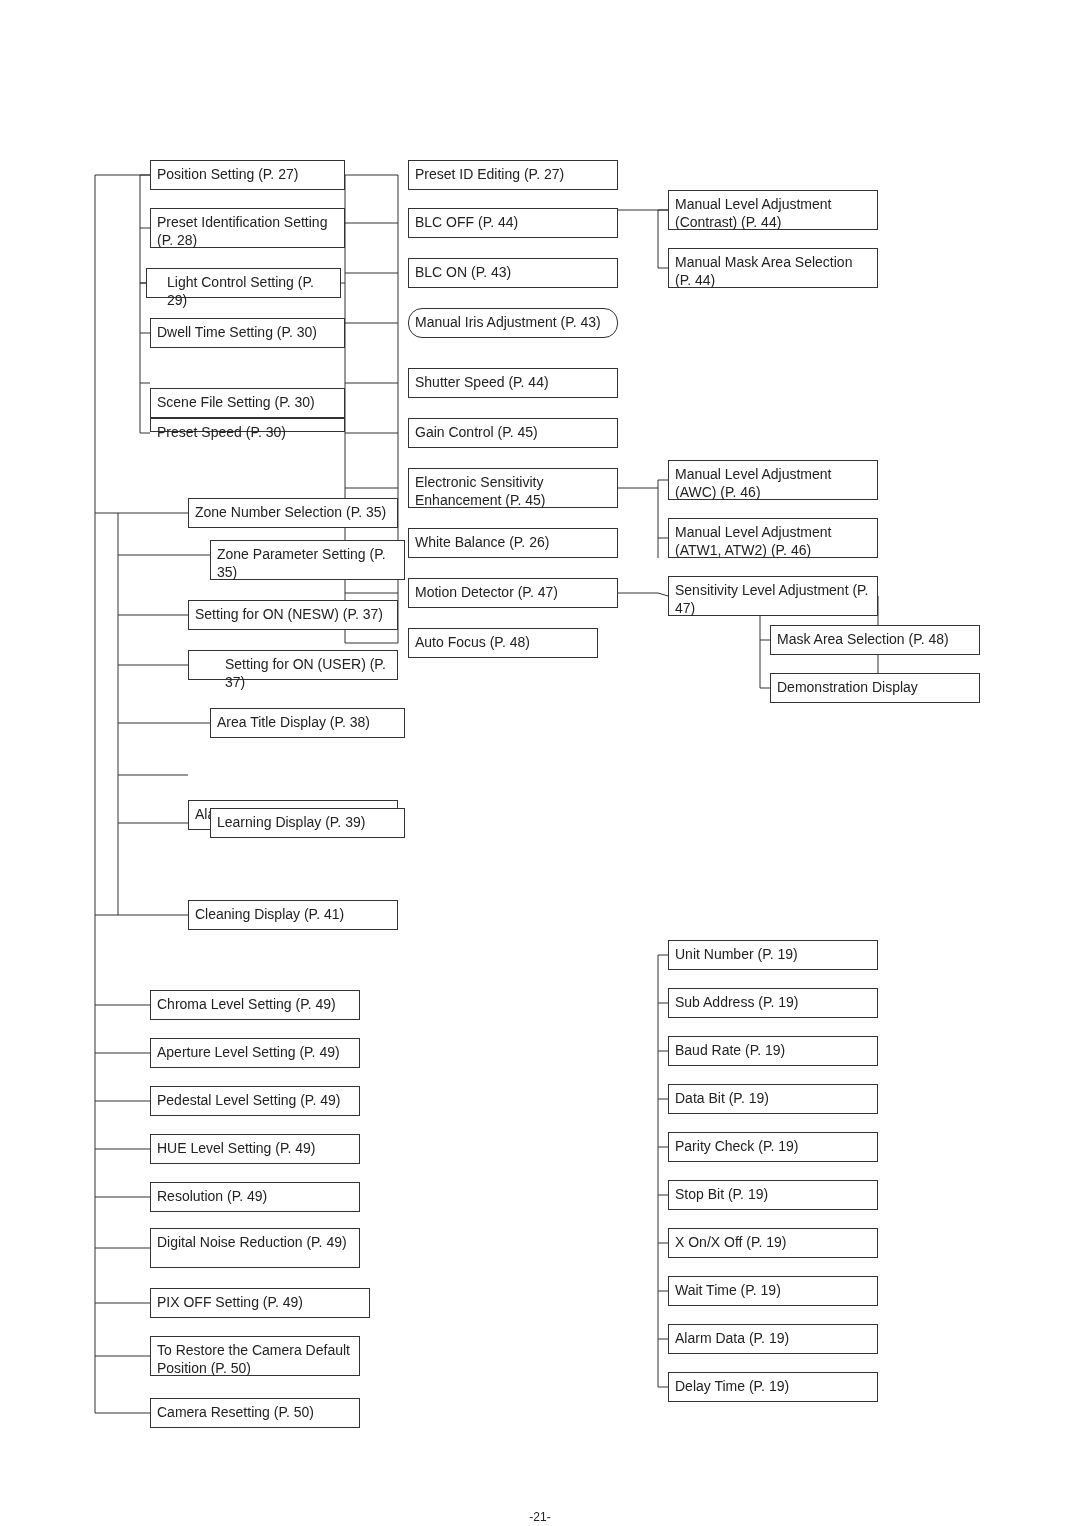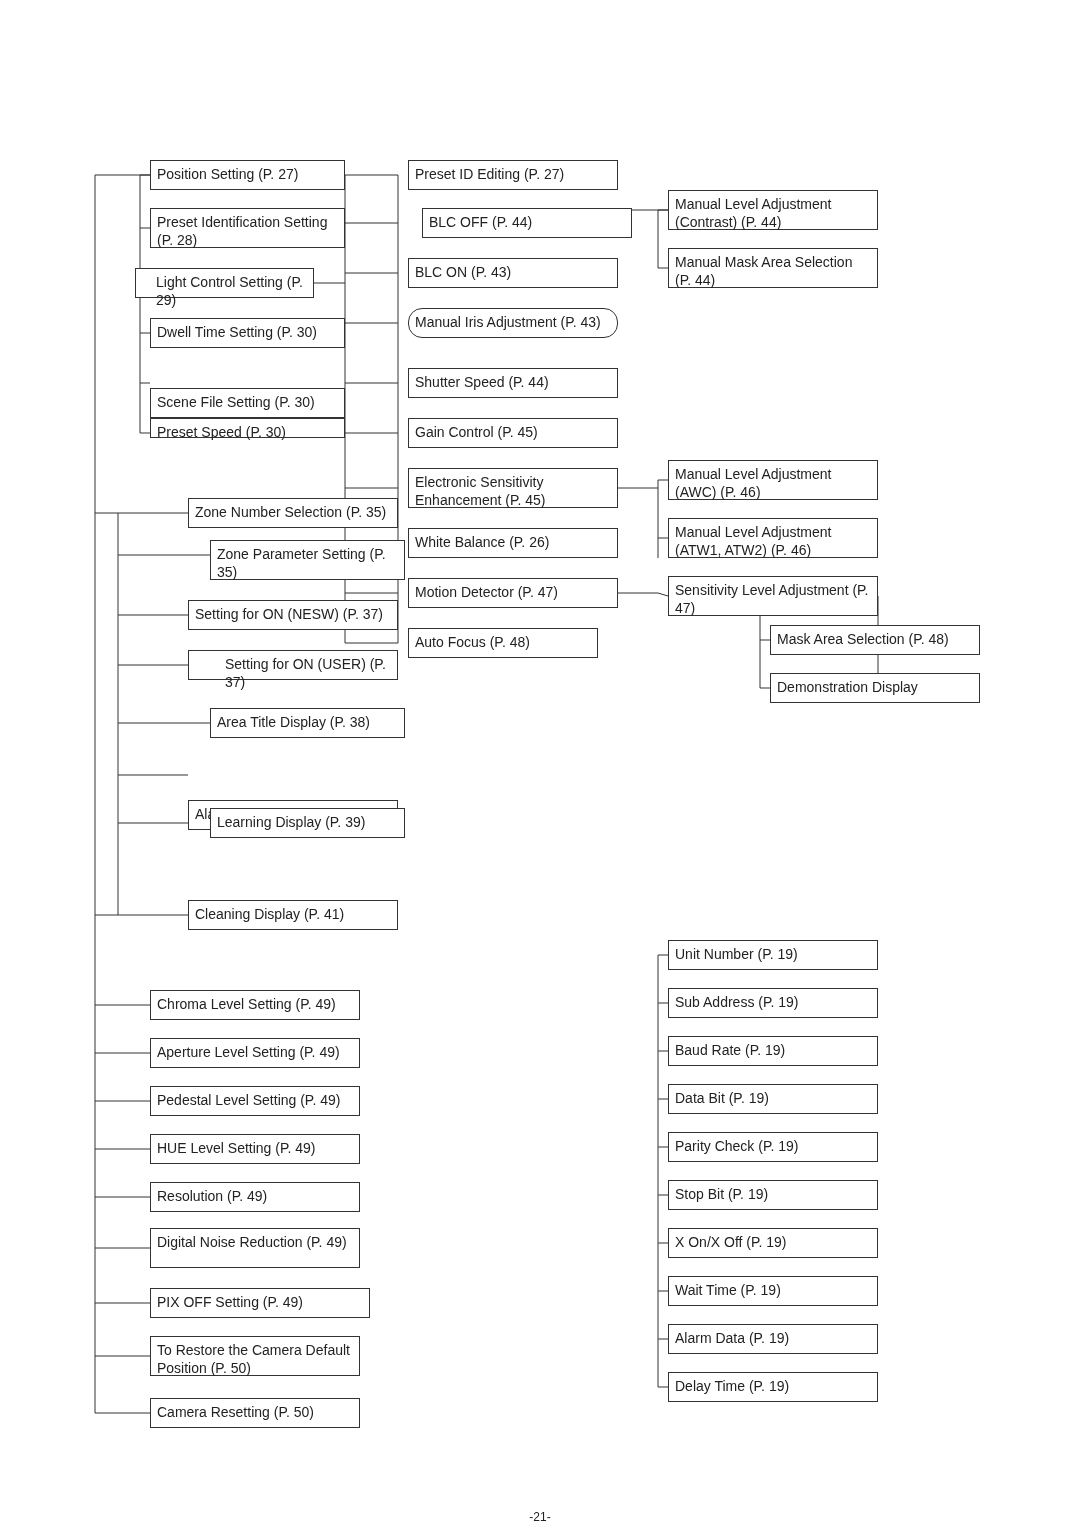--- a/index.html
+++ b/index.html
@@ -130,30 +130,30 @@
       <line x1="618" y1="1279" x2="628" y2="1279" stroke="#333" stroke-width="1"></line>
       <line x1="618" y1="1327" x2="628" y2="1327" stroke="#333" stroke-width="1"></line>
     </svg>
 
     <div class="box" style="left:110px;top:100px;width:195px;height:30px;">
       <span>Position Setting (P. 27)</span>
     </div>
     <div class="box" style="left:110px;top:148px;width:195px;height:40px;">
       <span>Preset Identification Setting (P. 28)</span>
     </div>
-    <div class="box" style="left:95px;top:208px;width:179px;height:30px;padding-left:20px;">
+    <div class="box" style="left:106px;top:208px;width:195px;height:30px;padding-left:20px;">
       <span>Light Control Setting (P. 29)</span>
     </div>
     <div class="box" style="left:110px;top:258px;width:195px;height:30px;">
       <span>Dwell Time Setting (P. 30)</span>
     </div>
     <div class="box" style="left:110px;top:308px;width:195px;height:30px;margin-top:20px;">
       <span>Scene File Setting (P. 30)</span>
     </div>
-    <div class="box" style="left:110px;top:358px;width:195px;height:20px;">
+    <div class="box" style="left:110px;top:358px;width:195px;height:14px;">
       <span>Preset Speed (P. 30)</span>
     </div>
 
     <div class="box" style="left:148px;top:438px;width:210px;height:30px;">
       <span>Zone Number Selection (P. 35)</span>
     </div>
     <div class="box" style="left:170px;top:480px;width:195px;height:40px;">
       <span>Zone Parameter Setting (P. 35)</span>
     </div>
     <div class="box" style="left:148px;top:540px;width:210px;height:30px;">
@@ -199,21 +199,21 @@
     <div class="box" style="left:110px;top:1276px;width:210px;height:40px;">
       <span>To Restore the Camera Default Position (P. 50)</span>
     </div>
     <div class="box" style="left:110px;top:1338px;width:210px;height:30px;">
       <span>Camera Resetting (P. 50)</span>
     </div>
 
     <div class="box" style="left:368px;top:100px;width:210px;height:30px;">
       <span>Preset ID Editing (P. 27)</span>
     </div>
-    <div class="box" style="left:368px;top:148px;width:210px;height:30px;margin-left:14px;">
+    <div class="box" style="left:368px;top:148px;width:210px;height:30px;">
       <span>BLC OFF (P. 44)</span>
     </div>
     <div class="box" style="left:368px;top:198px;width:210px;height:30px;">
       <span>BLC ON (P. 43)</span>
     </div>
     <div class="box" style="left:368px;top:248px;width:210px;height:30px;border-radius:14px;">
       <span>Manual Iris Adjustment (P. 43)</span>
     </div>
     <div class="box" style="left:368px;top:308px;width:210px;height:30px;">
       <span>Shutter Speed (P. 44)</span>

